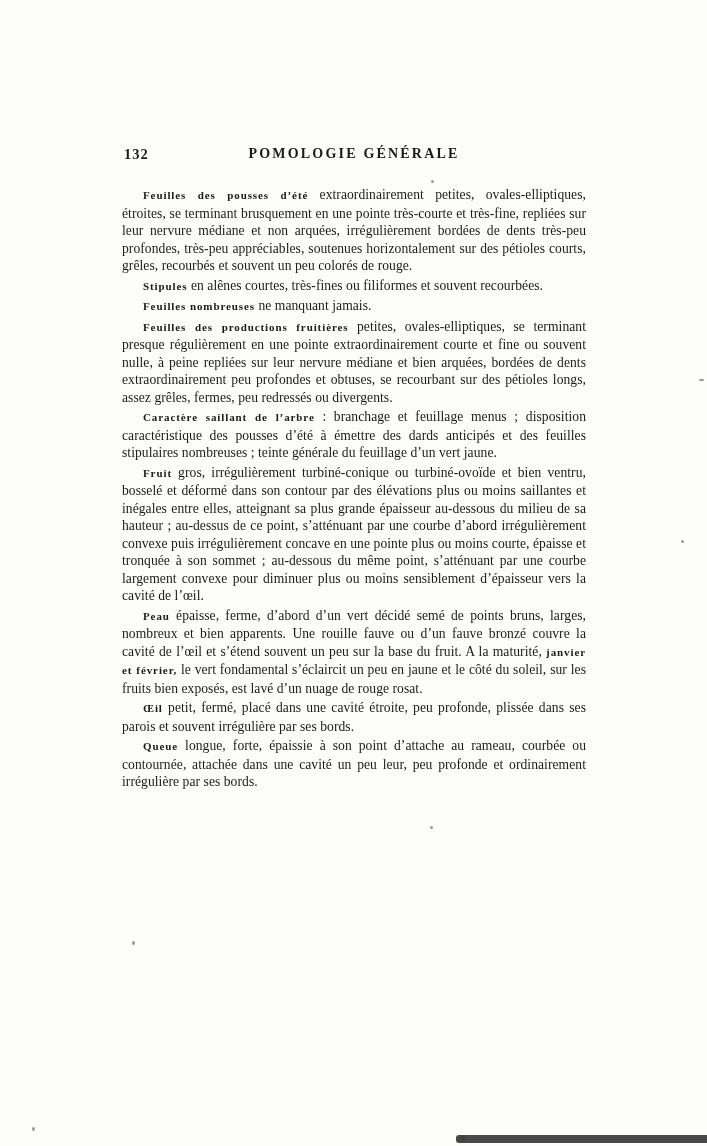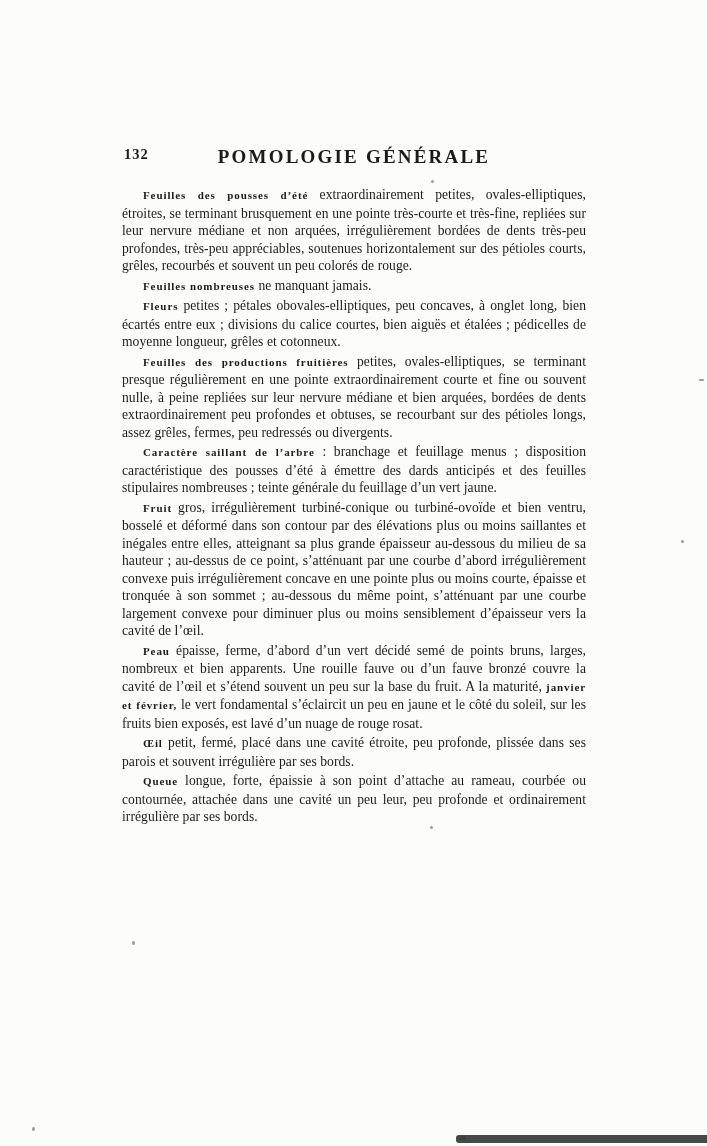--- a/index.html
+++ b/index.html
@@ -31,21 +31,21 @@
     position: absolute;
     left: 2px;
     top: 0;
     font-size: 14.5px;
     font-weight: bold;
     letter-spacing: 1px;
   }
   .running-title {
     width: 100%;
     text-align: center;
-    font-size: 19px;
+    font-size: 14px;
     font-weight: bold;
     letter-spacing: 2.2px;
     white-space: nowrap;
   }
   .para {
     margin: 0 0 2px 0;
     text-align: justify;
     text-indent: 21px;
     font-size: 13.6px;
     line-height: 17.5px;
@@ -81,22 +81,22 @@
 
   <div class="content">
 
     <div class="running-header">
       <div class="page-number">132</div>
       <div class="running-title">POMOLOGIE GÉNÉRALE</div>
     </div>
 
     <div id="paragraphs">
         <p class="para"><span class="lead">Feuilles des pousses d’été</span><span class="body-text"> extraordinairement petites, ovales-elliptiques, étroites, se terminant brusquement en une pointe très-courte et très-fine, repliées sur leur nervure médiane et non arquées, irrégulièrement bordées de dents très-peu profondes, très-peu appréciables, soutenues horizontalement sur des pétioles courts, grêles, recourbés et souvent un peu colorés de rouge.</span></p>
+        <p class="para"><span class="lead">Stipules</span><span class="body-text"> en alênes courtes, très-fines ou filiformes et souvent recourbées.</span></p>
         <p class="para"><span class="lead">Feuilles nombreuses</span><span class="body-text"> ne manquant jamais.</span></p>
-        <p class="para"><span class="lead">Fleurs</span><span class="body-text"> petites ; pétales obovales-elliptiques, peu concaves, à onglet long, bien écartés entre eux ; divisions du calice courtes, bien aiguës et étalées ; pédicelles de moyenne longueur, grêles et cotonneux.</span></p>
         <p class="para"><span class="lead">Feuilles des productions fruitières</span><span class="body-text"> petites, ovales-elliptiques, se terminant presque régulièrement en une pointe extraordinairement courte et fine ou souvent nulle, à peine repliées sur leur nervure médiane et bien arquées, bordées de dents extraordinairement peu profondes et obtuses, se recourbant sur des pétioles longs, assez grêles, fermes, peu redressés ou divergents.</span></p>
         <p class="para"><span class="lead">Caractère saillant de l’arbre</span><span class="body-text"> : branchage et feuillage menus ; disposition caractéristique des pousses d’été à émettre des dards anticipés et des feuilles stipulaires nombreuses ; teinte générale du feuillage d’un vert jaune.</span></p>
         <p class="para"><span class="lead">Fruit</span><span class="body-text"> gros, irrégulièrement turbiné-conique ou turbiné-ovoïde et bien ventru, bosselé et déformé dans son contour par des élévations plus ou moins saillantes et inégales entre elles, atteignant sa plus grande épaisseur au-dessous du milieu de sa hauteur ; au-dessus de ce point, s’atténuant par une courbe d’abord irrégulièrement convexe puis irrégulièrement concave en une pointe plus ou moins courte, épaisse et tronquée à son sommet ; au-dessous du même point, s’atténuant par une courbe largement convexe pour diminuer plus ou moins sensiblement d’épaisseur vers la cavité de l’œil.</span></p>
         <p class="para"><span class="lead">Peau</span><span class="body-text"> épaisse, ferme, d’abord d’un vert décidé semé de points bruns, larges, nombreux et bien apparents. Une rouille fauve ou d’un fauve bronzé couvre la cavité de l’œil et s’étend souvent un peu sur la base du fruit. A la maturité, </span><span class="lead">janvier et février,</span><span class="body-text"> le vert fondamental s’éclaircit un peu en jaune et le côté du soleil, sur les fruits bien exposés, est lavé d’un nuage de rouge rosat.</span></p>
         <p class="para"><span class="lead">Œil</span><span class="body-text"> petit, fermé, placé dans une cavité étroite, peu profonde, plissée dans ses parois et souvent irrégulière par ses bords.</span></p>
         <p class="para"><span class="lead">Queue</span><span class="body-text"> longue, forte, épaissie à son point d’attache au rameau, courbée ou contournée, attachée dans une cavité un peu leur, peu profonde et ordinairement irrégulière par ses bords.</span></p>
       </div>
 
   </div>
 

